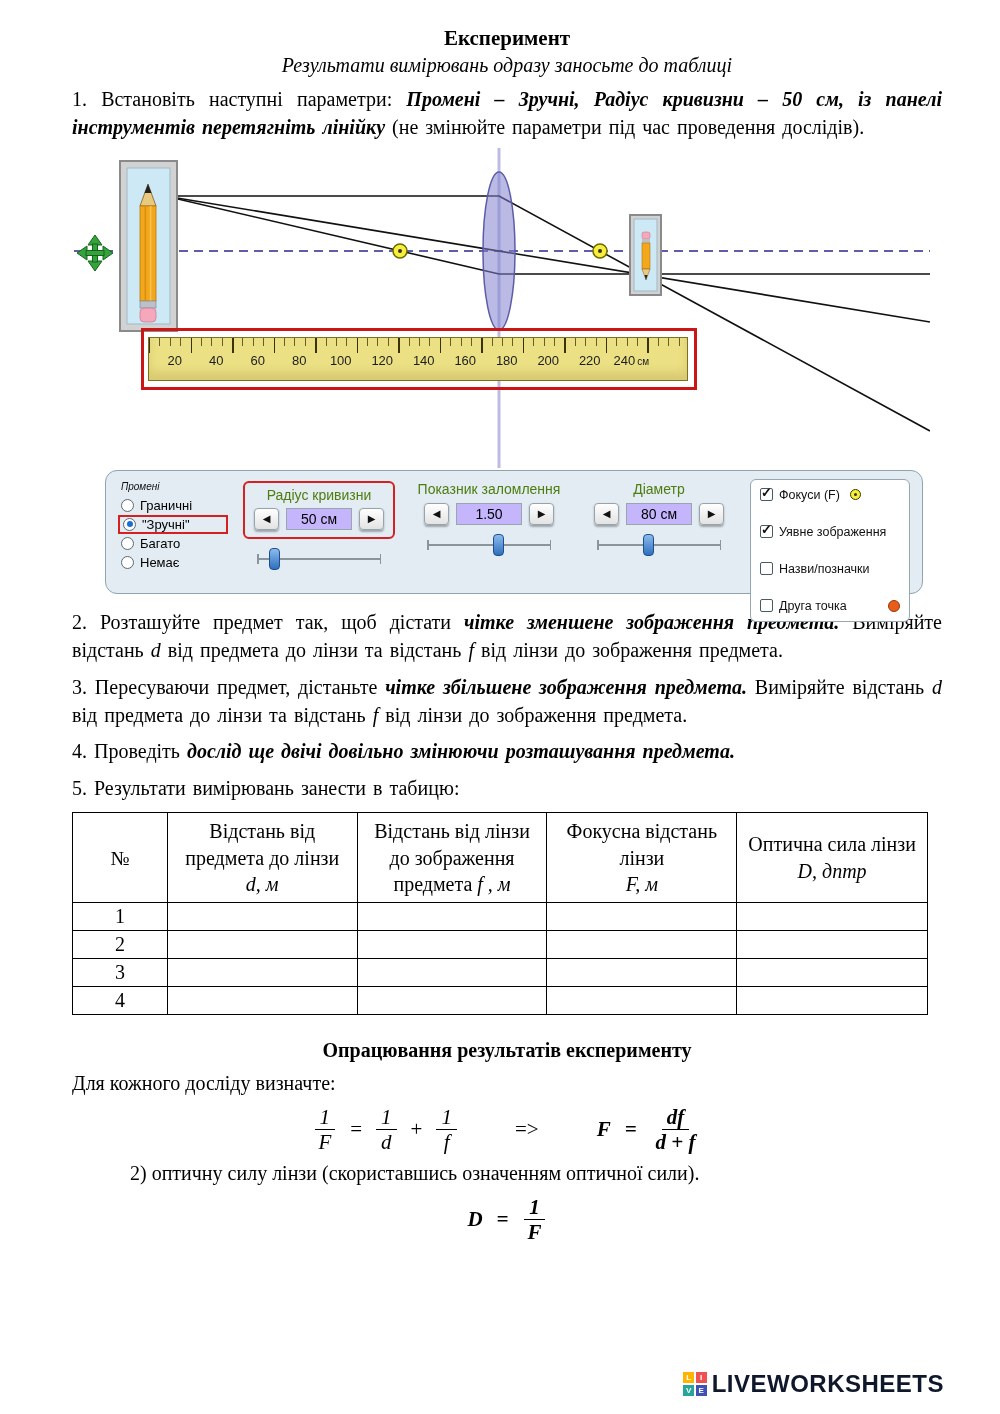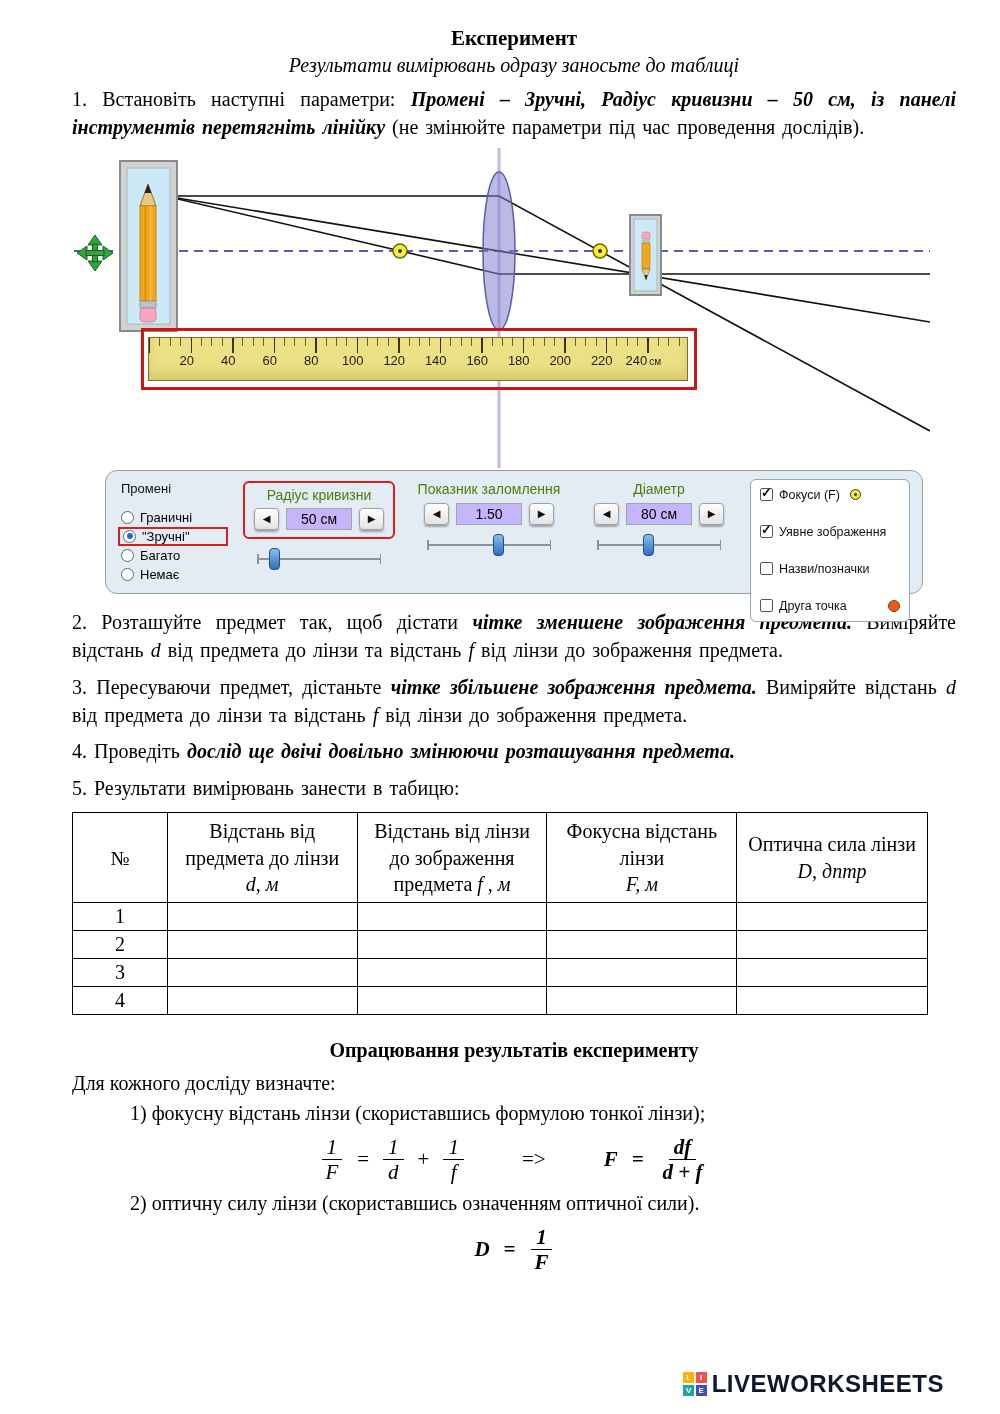--- a/index.html
+++ b/index.html
@@ -1,19 +1,19 @@
 <!DOCTYPE html>
 <html><head>
 <meta charset="utf-8">
 <style>
   * { margin:0; padding:0; box-sizing:border-box; }
   body { background:#888; }
   .page { position:relative; width:1000px; height:1414px; background:#fff; margin:0 auto;
           font-family:"Liberation Serif", serif; font-size:20px; color:#000; overflow:hidden; }
-  .content { padding:26px 44px 0 72px; }
+  .content { padding:26px 58px 0 72px; }
 
   .doc-title { text-align:center; font-weight:bold; font-size:21px; }
   .doc-subtitle { text-align:center; font-style:italic; font-size:20px; margin-top:3px; }
 
   p.body { text-align:justify; line-height:1.42; margin-top:8px; word-spacing:2px; }
   .bi { font-weight:bold; font-style:italic; }
   .mv { font-style:italic; font-family:"Liberation Serif", serif; }
 
   
   .sim { position:relative; width:858px; height:452px; margin-top:6px; background:#fff;
@@ -24,30 +24,30 @@
                    border:3px solid #cc1616; }
   .ruler { position:absolute; left:76px; top:189px; width:540px; height:44px;
            background:#ece085; border:1.5px solid #7d6f20;
            box-shadow: inset 0 -8px 10px rgba(120,100,20,0.18); }
   .tickstrip { position:absolute; top:0; left:0; width:100%; height:15px;
       background-image:
         repeating-linear-gradient(to right, #3a3208 0 1.5px, transparent 1.5px 41.54px),
         repeating-linear-gradient(to right, rgba(58,50,8,0.75) 0 1px, transparent 1px 10.385px);
       background-size: 100% 15px, 100% 8px;
       background-repeat: no-repeat; background-position-x: 0.3px; }
-  .ruler-labels { position:absolute; top:15px; left:17px; display:flex; }
+  .ruler-labels { position:absolute; top:15px; left:5px; display:flex; }
   .ruler-labels .rl { flex:none; width:41.5px; text-align:center; font-size:13px; color:#1d1d1d; }
   .ruler-labels .rl.last { width:auto; min-width:41.5px; white-space:nowrap; }
   .runit { font-size:10px; margin-left:2px; }
 
   .panel { position:absolute; left:33px; top:322px; width:818px; height:124px;
            background:#e3ecf3; border:1px solid #8fa3b0; border-radius:12px;
            display:flex; align-items:flex-start; gap:12px; padding:8px 12px; }
   .rays { width:110px; padding-top:2px; }
-  .rays-title { font-size:13px; margin:0 0 12px 3px; color:#111; }
+  .rays-title { font-size:10px; margin:0 0 4px 3px; color:#111;font-style:italic; }
   .radio-row { display:flex; align-items:center; gap:6px; font-size:13px; padding:2px 3px; }
   .radio-row.hl { border:2px solid #d42020; padding:0 3px; }
   .radio { width:13px; height:13px; border-radius:50%; border:1.5px solid #5a6a74; background:#fff;
            position:relative; flex:none; }
   .radio.sel::after { content:""; position:absolute; inset:2.5px; border-radius:50%; background:#1b6dd6; }
 
   .ctrl { flex:1; display:flex; flex-direction:column; align-items:center; padding-top:2px; }
   .ctrl-label { font-size:14px; margin-bottom:6px; color:#4d7c0f; }
   .radius-box { border:2.5px solid #d42020; border-radius:6px; padding:4px 9px 7px;
                 display:flex; flex-direction:column; align-items:center; }
@@ -345,21 +345,20 @@
           <td></td>
             <td></td>
             <td></td>
             <td></td>
         </tr>
       </tbody>
     </table>
 
     <div class="proc-title">Опрацювання результатів експерименту</div>
     <div class="intro">Для кожного досліду визначте:</div>
-    <div class="item">1) фокусну відстань лінзи (скориставшись формулою тонкої лінзи);</div>
 
     <div class="formula-row">
       <span class="frac">
           <span class="fn">1</span>
           <span class="fd">F</span>
         </span>
       <span class="op">=</span>
       <span class="frac">
           <span class="fn">1</span>
           <span class="fd">d</span>

